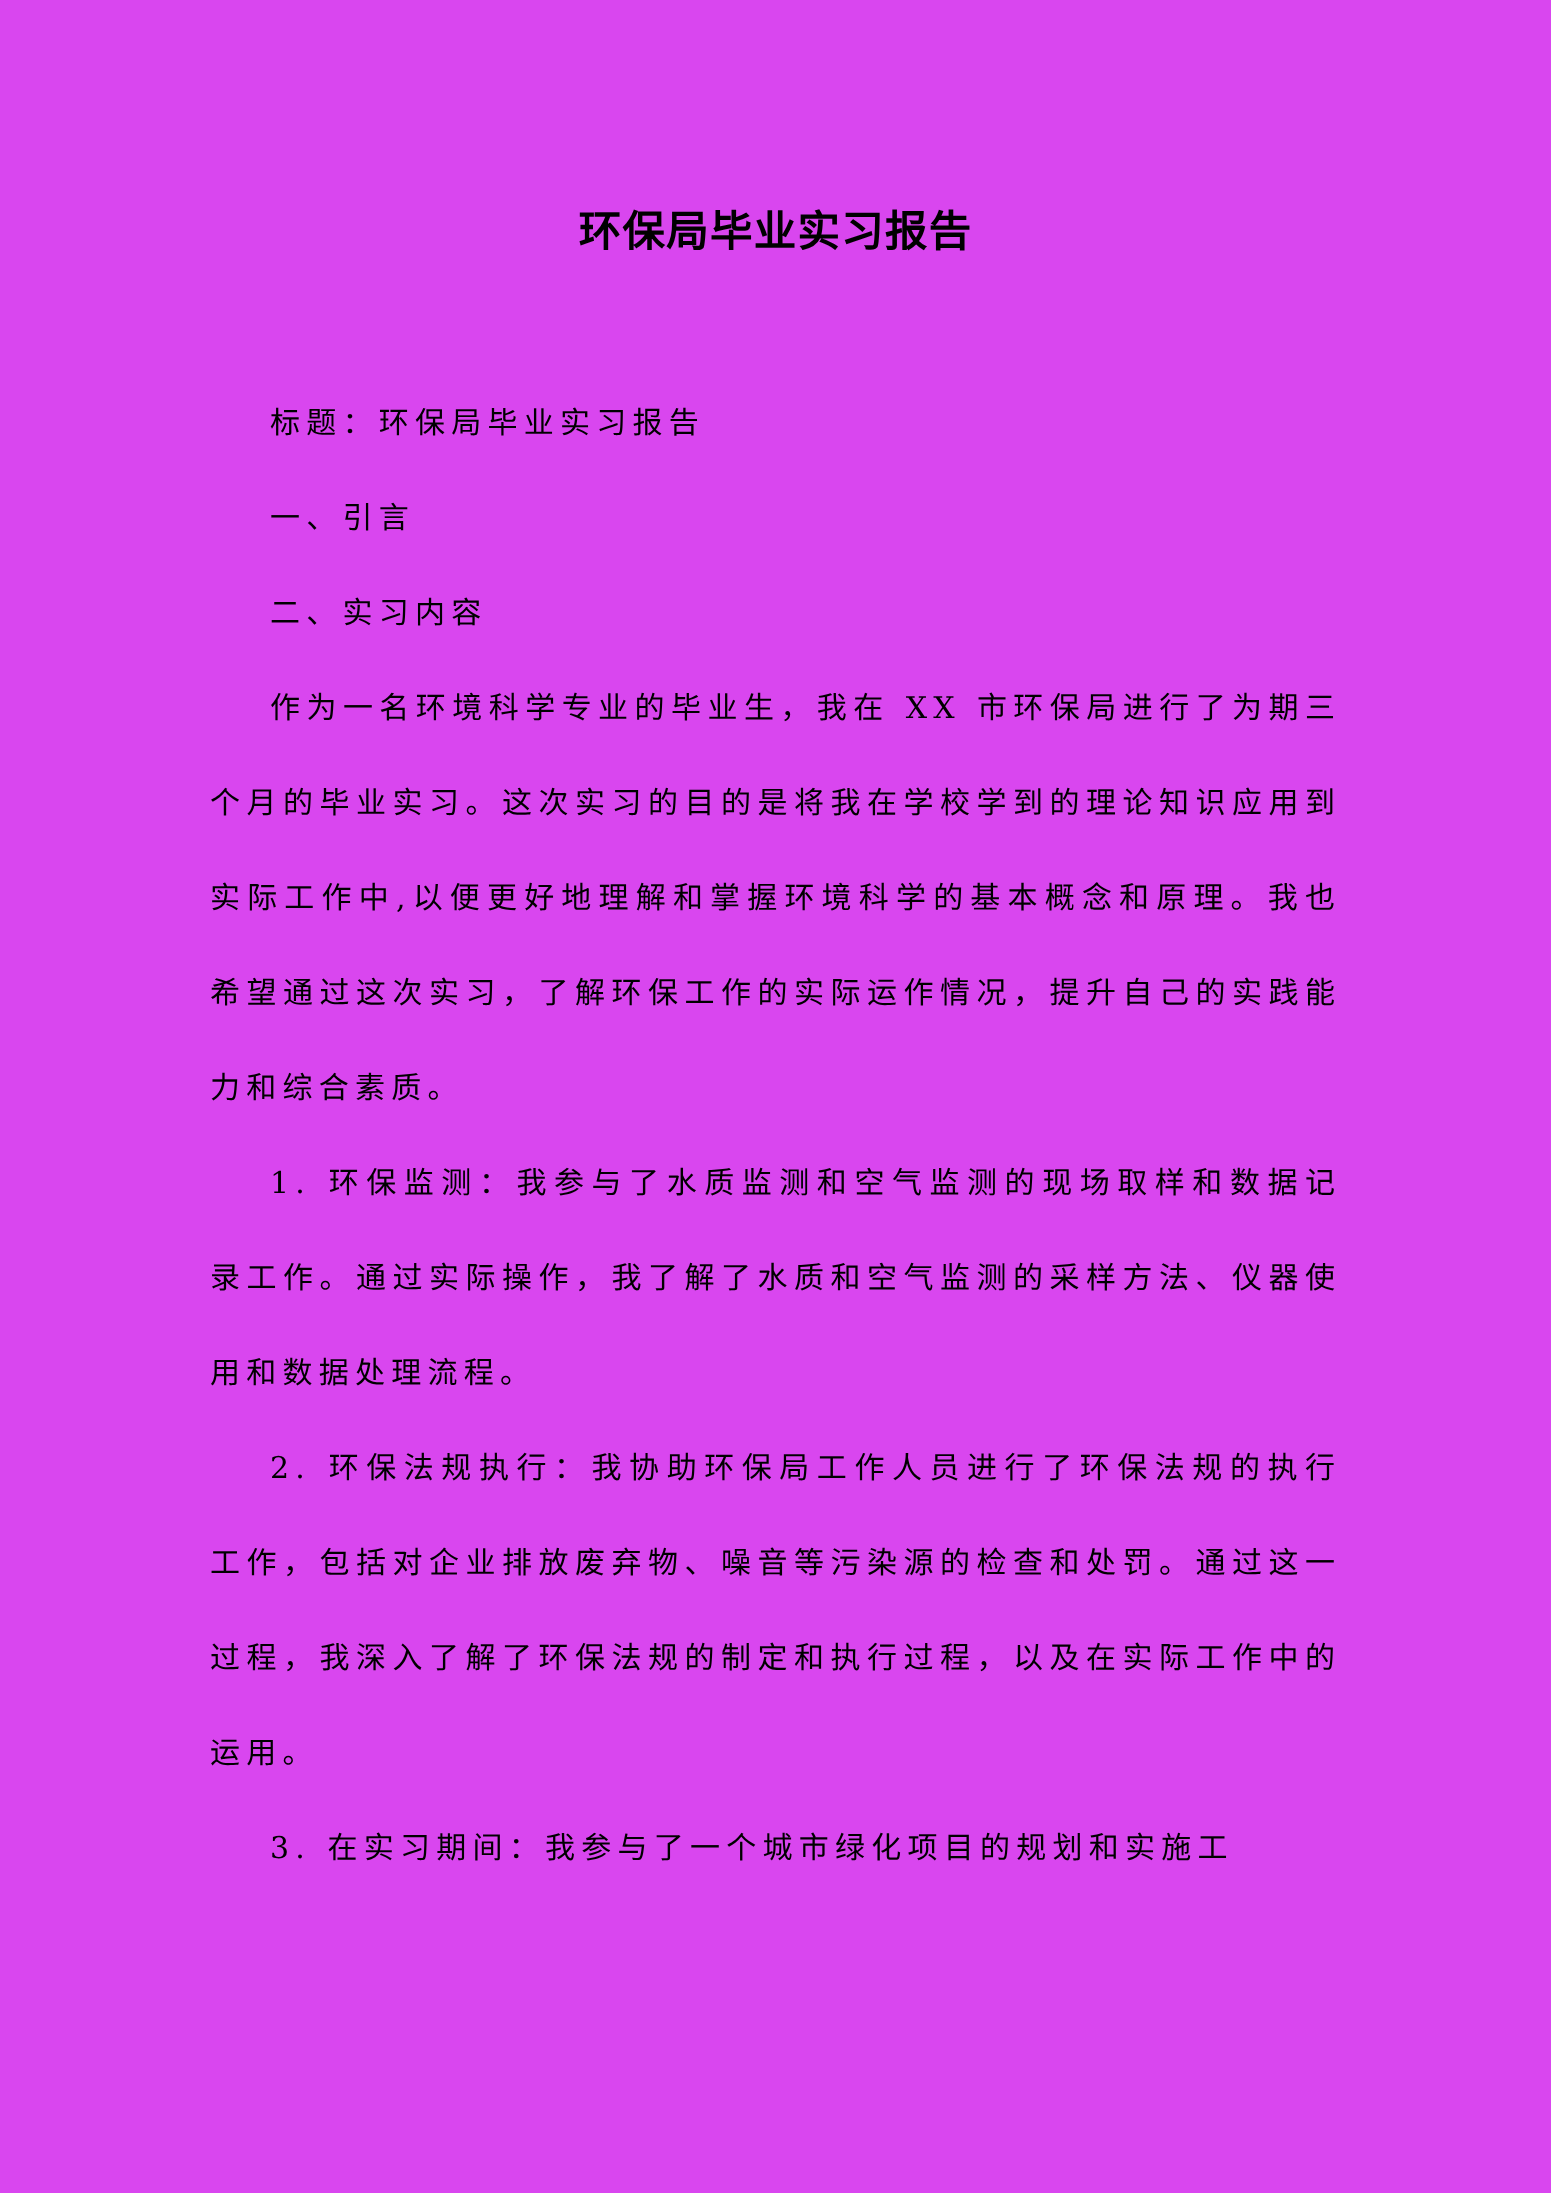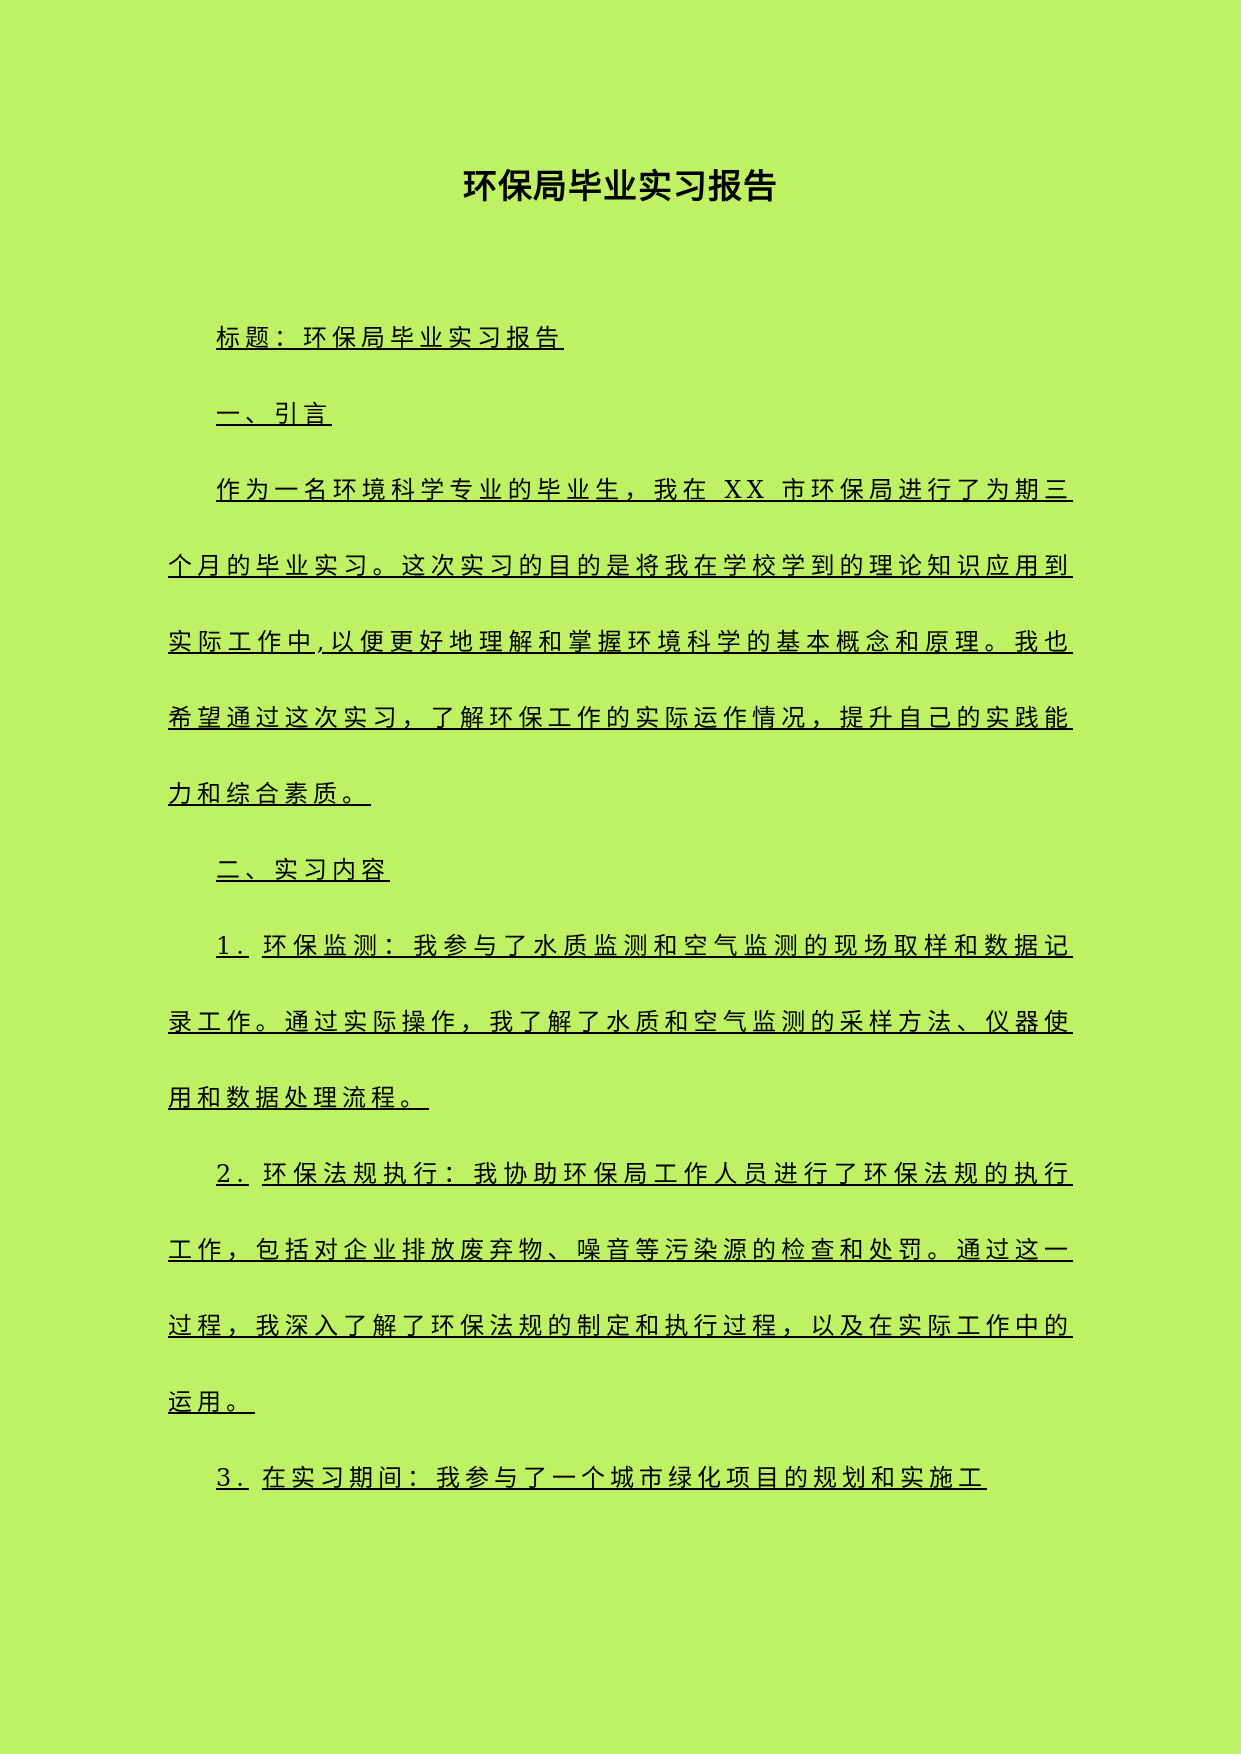--- a/index.html
+++ b/index.html
@@ -6,21 +6,21 @@
   html, body {
     margin: 0;
     padding: 0;
     background: #ffffff;
   }
   .page {
     position: relative;
     width: 1241px;
     height: 1754px;
     margin: 0 auto;
-    background: #bef264;
+    background: #d946ef;
     color: #000000;
     font-family: "DejaVu Serif", "Liberation Serif", serif;
     overflow: hidden;
     box-sizing: border-box;
     padding: 148px 168px 0 168px;
   }
   .doc-title {
     margin: 0 0 76px 0;
     font-size: 34px;
     font-weight: bold;
@@ -31,33 +31,32 @@
   .doc-body {
     font-size: 24px;
     line-height: 76px;
   }
   .para {
     margin: 0;
     text-align: justify;
     text-indent: 2em;
     letter-spacing: 5px;
     word-break: break-all;
-    text-decoration: underline;
   }
   .para .num {
     margin-right: 13px;
   }
 </style>
 </head>
 <body>
 
 <div class="page">
   <h1 class="doc-title">环保局毕业实习报告</h1>
   <div class="doc-body" id="doc-body">
       <p class="para body"><span>标题：环保局毕业实习报告</span></p>
       <p class="para heading"><span>一、引言</span></p>
+      <p class="para heading"><span>二、实习内容</span></p>
       <p class="para body"><span>作为一名环境科学专业的毕业生，我在 XX 市环保局进行了为期三个月的毕业实习。这次实习的目的是将我在学校学到的理论知识应用到实际工作中,以便更好地理解和掌握环境科学的基本概念和原理。我也希望通过这次实习，了解环保工作的实际运作情况，提升自己的实践能力和综合素质。</span></p>
-      <p class="para heading"><span>二、实习内容</span></p>
       <p class="para list-item"><span class="num">1.</span><span>环保监测：我参与了水质监测和空气监测的现场取样和数据记录工作。通过实际操作，我了解了水质和空气监测的采样方法、仪器使用和数据处理流程。</span></p>
       <p class="para list-item"><span class="num">2.</span><span>环保法规执行：我协助环保局工作人员进行了环保法规的执行工作，包括对企业排放废弃物、噪音等污染源的检查和处罚。通过这一过程，我深入了解了环保法规的制定和执行过程，以及在实际工作中的运用。</span></p>
       <p class="para list-item"><span class="num">3.</span><span>在实习期间：我参与了一个城市绿化项目的规划和实施工</span></p>
     </div>
 </div>
 
 </body></html>

